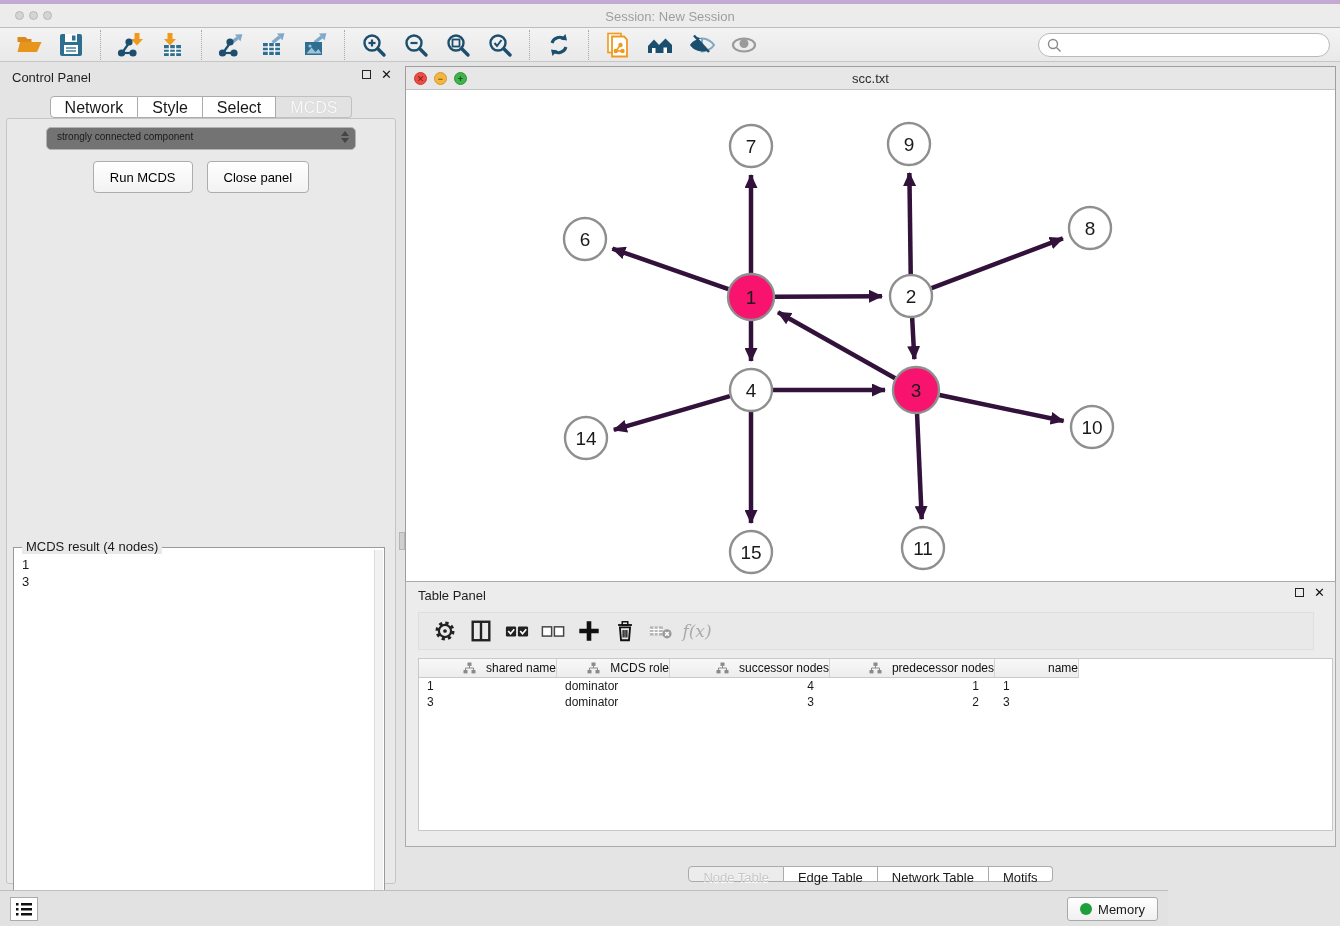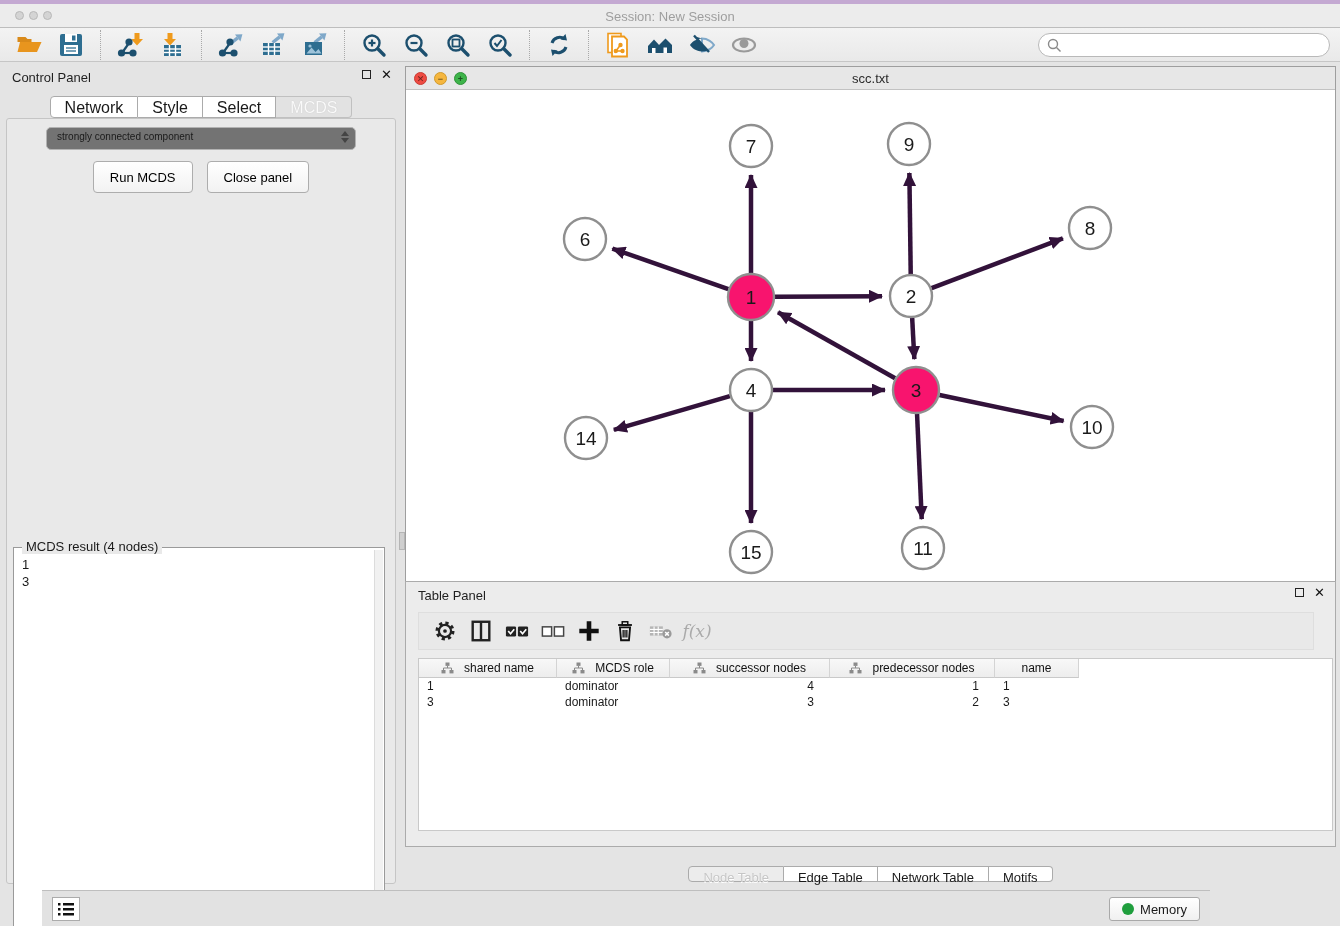--- a/index.html
+++ b/index.html
@@ -60,33 +60,33 @@
   .net-canvas { position:absolute; left:0; top:23px; width:929px; height:503px; background:#fff; }
 
   
   .table-panel { position:absolute; left:405px; top:581px; width:931px; height:266px; background:#ececec; border:1px solid #ababab; }
   .table-panel .panel-head { padding:6px 12px 0 12px; }
   .tp-toolbar { position:absolute; left:12px; top:30px; width:896px; height:38px; background:#e9e9e9; border:1px solid #dedede; display:flex; align-items:center; padding-left:8px; }
   .tp-btn { width:36px; height:30px; display:flex; align-items:center; justify-content:center; }
   .fx { font-family:"DejaVu Serif","Liberation Serif",serif; font-style:italic; font-size:17px; color:#aaa; }
   .grid-wrap { position:absolute; left:12px; top:76px; width:915px; height:173px; background:#fff; border:1px solid #c9c9c9; overflow:hidden; }
   .grid-header { display:flex; height:19px; }
-  .grid-hcell { position:relative; background:linear-gradient(#f8f8f8,#ededed); border-right:1px solid #d4d4d4; border-bottom:1px solid #c9c9c9; display:flex; align-items:center; justify-content:center; gap:10px; font-size:12px; color:#111; }
+  .grid-hcell { position:relative; background:linear-gradient(#f8f8f8,#ededed); border-right:1px solid #d4d4d4; border-bottom:1px solid #c9c9c9; display:flex; align-items:center; justify-content:flex-end; gap:10px; font-size:12px; color:#111; }
   .grid-row { display:flex; height:16px; }
   .grid-cell { font-size:12px; line-height:16px; white-space:nowrap; overflow:hidden; }
 
   
   .bottom-tabs { position:absolute; left:405px; top:866px; width:931px; display:flex; justify-content:center; }
   .b-tab { height:16px; padding:3px 14px; background:#fff; border:1px solid #ababab; border-left:none; font-size:13px;text-align:center; }
   .b-tab:first-child { border-left:1px solid #ababab; border-radius:4px 0 0 4px; }
   .b-tab:last-child { border-radius:0 4px 4px 0; }
   .b-tab.sel { background:#ececec; color:#c6c6c6; text-shadow:0 1px 0 #fff; }
 
   
-  .statusbar { position:absolute; left:0; top:890px; width:1168px; height:36px; background:#e2e2e2; border-top:1px solid #bebebe;margin-left:42px; }
+  .statusbar { position:absolute; left:0; top:890px; width:1168px; height:36px; background:#e2e2e2; border-top:1px solid #bebebe; }
   .sb-left-btn { position:absolute; left:10px; top:6px; width:28px; height:24px; background:#fff; border:1px solid #ababab; display:flex; align-items:center; justify-content:center; }
   .memory-btn { position:absolute; right:10px; top:6px; height:24px; background:linear-gradient(#ffffff,#f0f0f0); border:1px solid #a9a9a9; border-radius:3px; display:flex; align-items:center; gap:6px; padding:0 12px; font-size:13px; }
   .mem-dot { width:12px; height:12px; border-radius:50%; background:#1f9e3d; }
 </style>
 </head>
 <body>
 
 <div class="app">
 
   <div class="titlebar">

